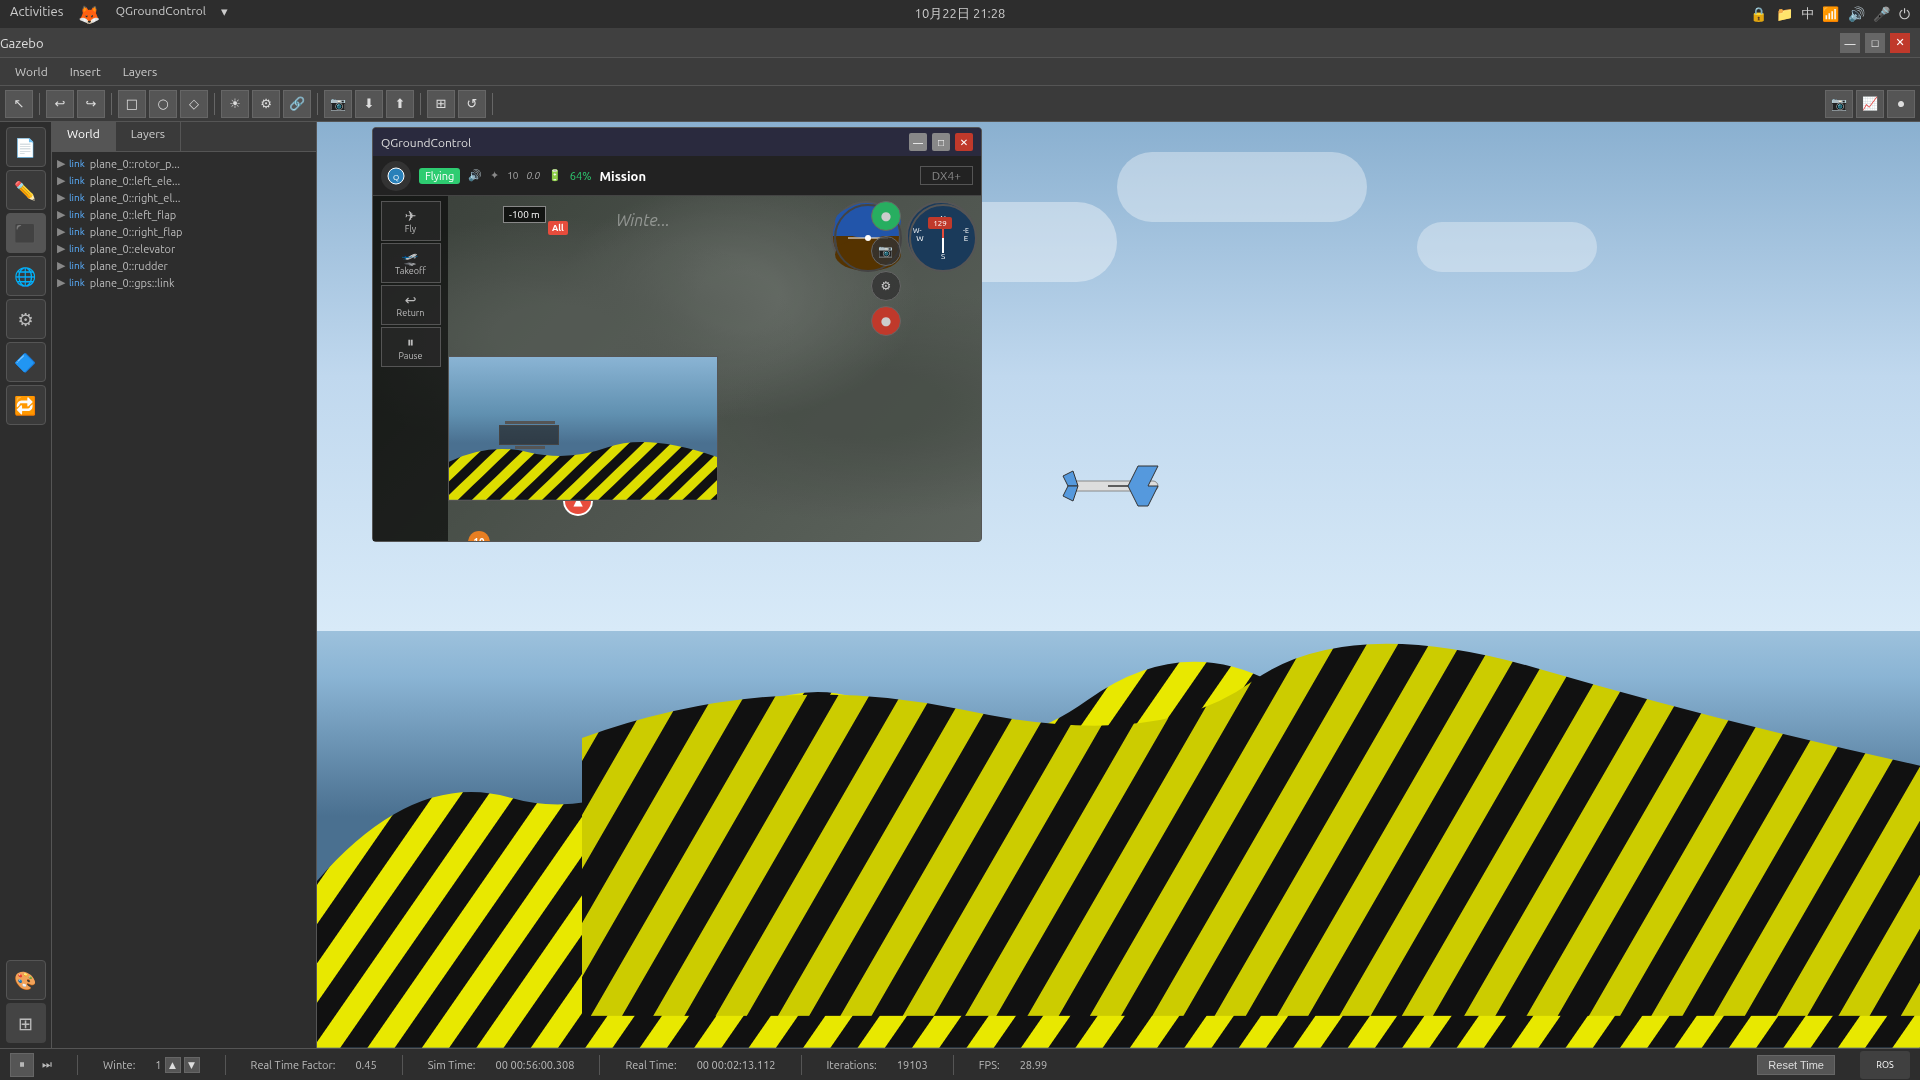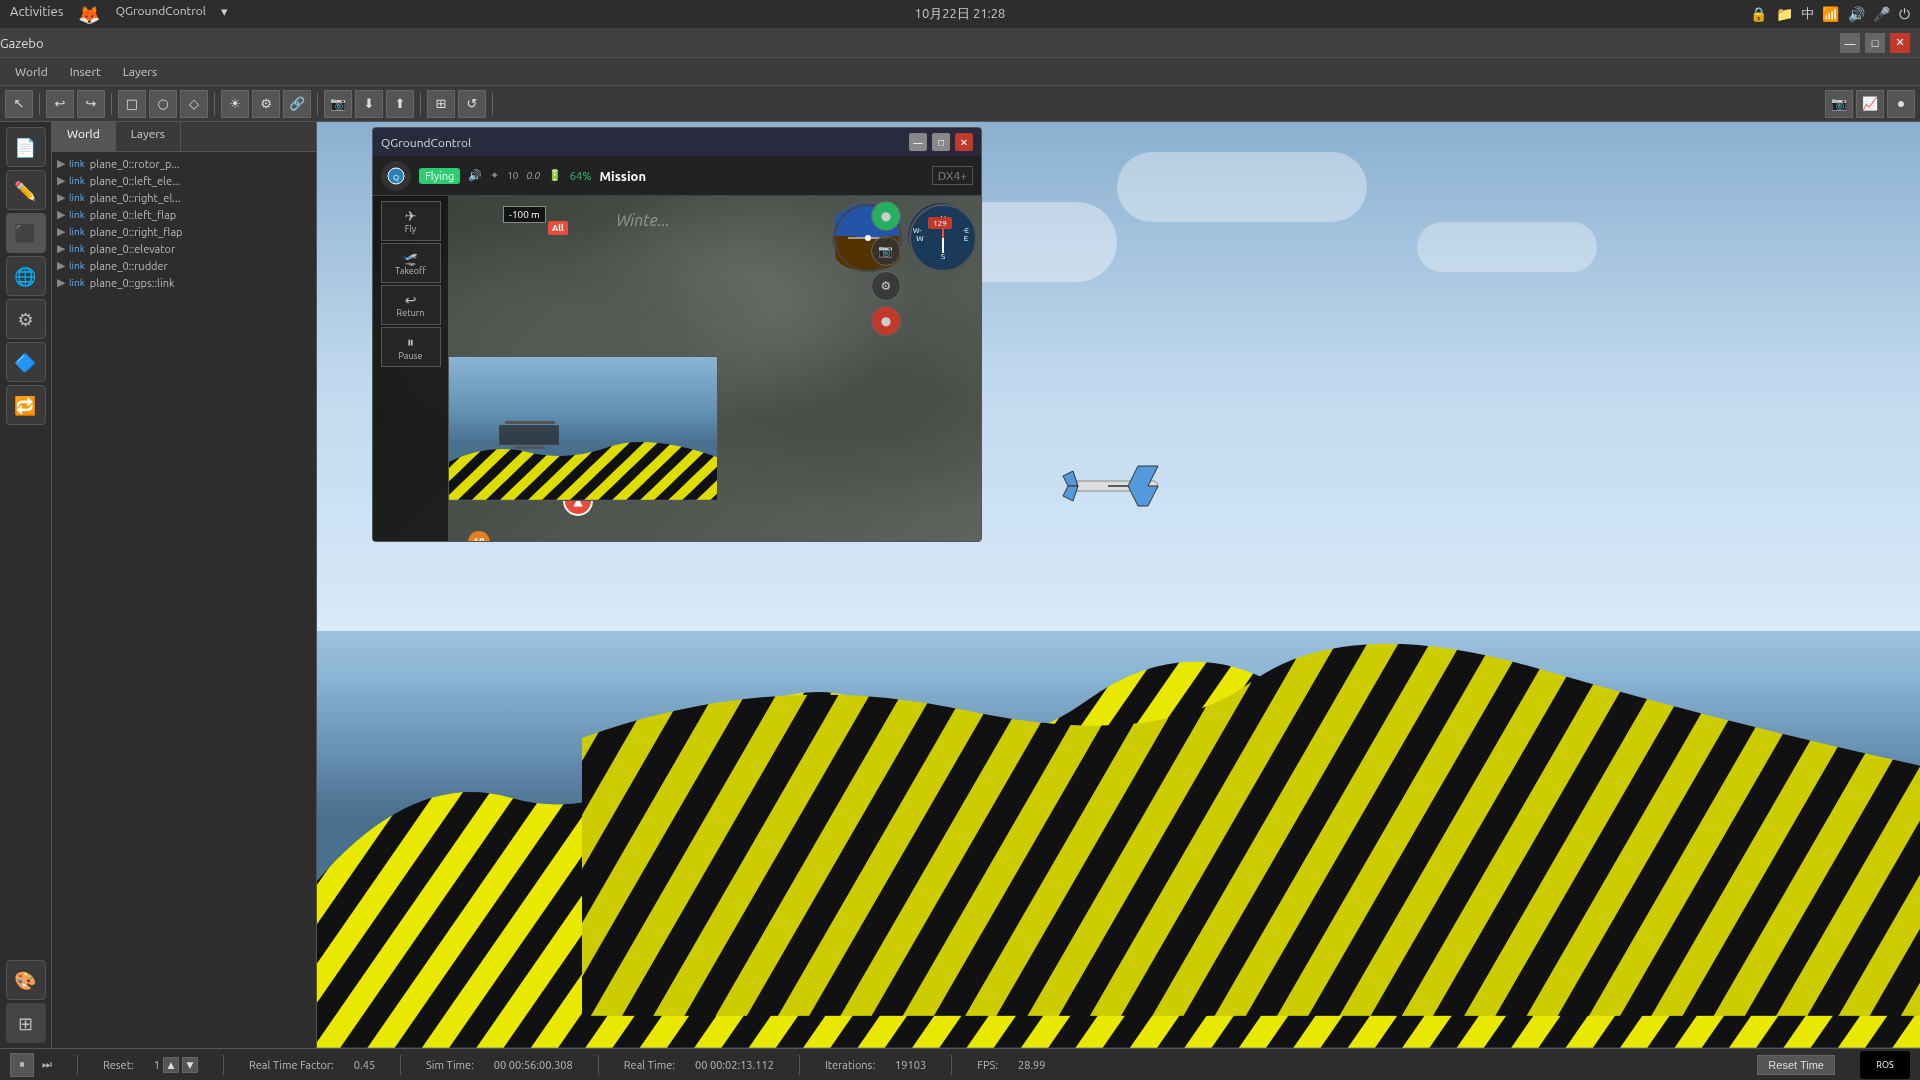--- a/index.html
+++ b/index.html
@@ -211,21 +211,21 @@
       display: flex;
       align-items: center;
       padding: 0 8px;
       gap: 8px;
       border-bottom: 1px solid #444;
     }
     #qgc-header .qgc-logo { width: 30px; height: 30px; background: #333; border-radius: 50%; display: flex; align-items: center; justify-content: center; }
     #qgc-header .status-flying { background: #2ecc71; color: #fff; padding: 2px 6px; border-radius: 3px; font-size: 11px; }
     #qgc-header .tab-mission { color: #fff; font-size: 13px; font-weight: bold; }
     #qgc-header .battery { color: #2ecc71; font-size: 11px; }
-    #qgc-header .px4-logo { margin-left: auto; color: #888; font-size: 12px; border: 1px solid #555; padding: 2px 5px; }
+    #qgc-header .px4-logo { margin-left: auto; color: #888; font-size: 12px; border: 1px solid #555; padding: 2px 11px; }
 
     
     #qgc-map {
       flex: 1;
       position: relative;
       overflow: hidden;
       background: #2a4a2a;
     }
     #qgc-map-bg {
       width: 100%;
@@ -778,21 +778,21 @@
 </div>
 
 <div id="bottom-bar">
   <div class="play-controls">
     <div class="play-btn">⏸</div>
     <div class="step-control">
       <span style="cursor:pointer;">⏭</span>
     </div>
   </div>
   <div class="bottom-sep"></div>
-  <span>Reset:</span>
+  <span>Winte:</span>
   <div style="display:flex;align-items:center;gap:3px;">
     <span>1</span>
     <div class="step-btn">▲</div>
     <div class="step-btn">▼</div>
   </div>
   <div class="bottom-sep"></div>
   <span>Real Time Factor:</span>
   <span>0.45</span>
   <div class="bottom-sep"></div>
   <span>Sim Time:</span>
@@ -801,16 +801,16 @@
   <span>Real Time:</span>
   <span>00 00:02:13.112</span>
   <div class="bottom-sep"></div>
   <span>Iterations:</span>
   <span>19103</span>
   <div class="bottom-sep"></div>
   <span>FPS:</span>
   <span>28.99</span>
   <button class="reset-time-btn">Reset Time</button>
 
-  <div style="margin-left:5px;width:50px;height:28px;background:#000000;border-radius:3px;display:flex;align-items:center;justify-content:center;">
+  <div style="margin-left:5px;width:50px;height:28px;background:#404040;border-radius:3px;display:flex;align-items:center;justify-content:center;">
     <span style="color:#fff;font-size:9px;">ROS</span>
   </div>
 </div>
 
 </body></html>

